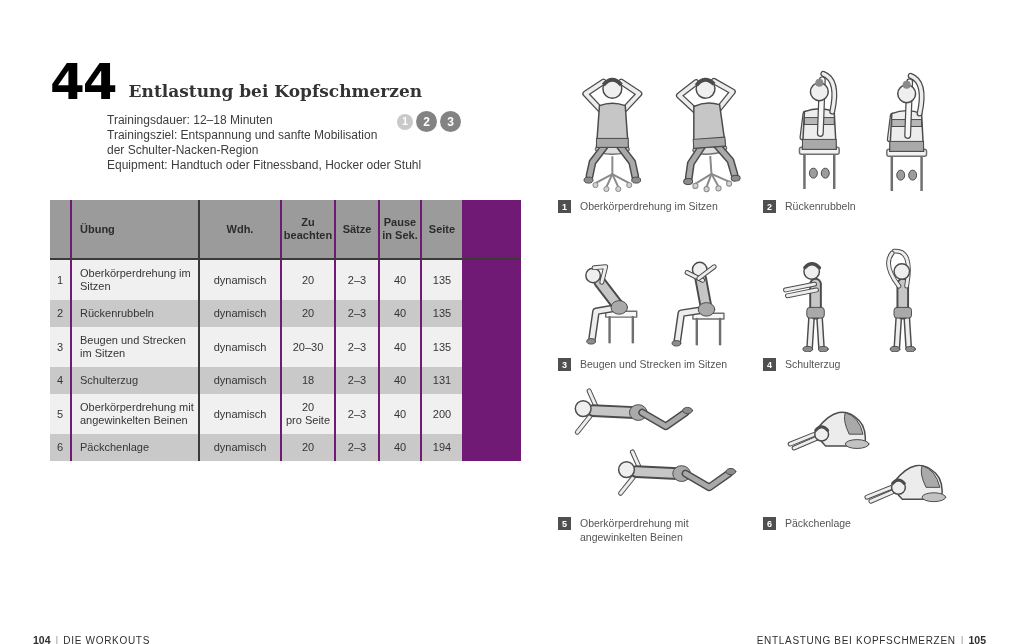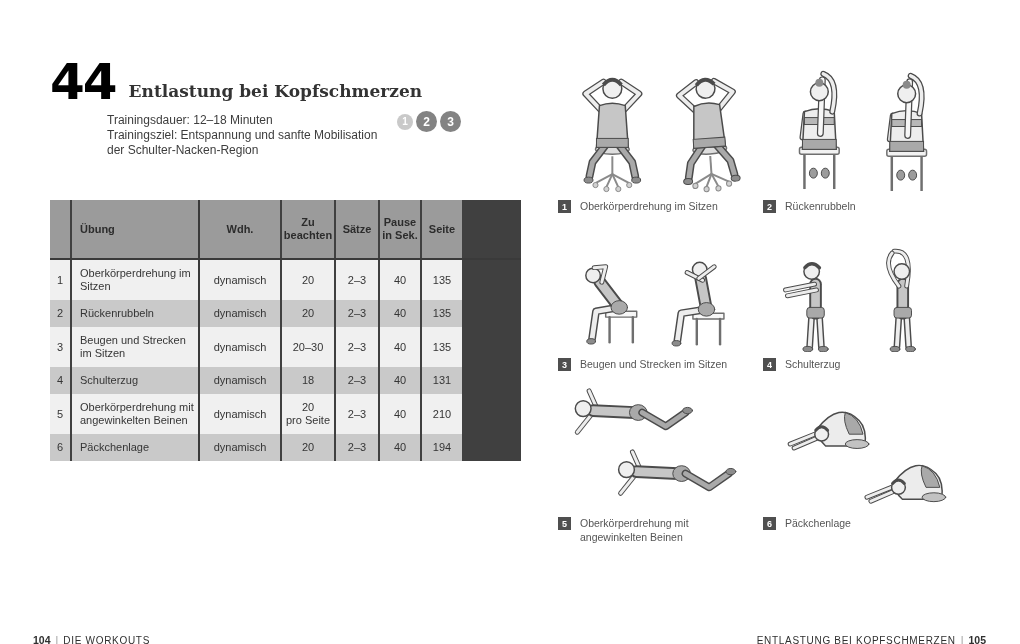--- a/index.html
+++ b/index.html
@@ -20,21 +20,21 @@
   }
   .details{margin-left:57px;margin-top:10px;width:345px;font-size:12px;line-height:15px;color:#3d3d3d;}
   .difficulty{position:absolute;left:344px;top:49px;display:flex;align-items:center;}
   .diff-circle{
     border-radius:50%;color:#fff;font-weight:bold;display:flex;align-items:center;justify-content:center;
     font-size:12px;margin-left:3px;
   }
   .diff-inactive{width:16px;height:16px;background:#c9c9c9;font-size:10px;}
   .diff-active{width:21px;height:21px;background:#838383;}
   
-  .ex-table{position:absolute;left:0;top:138px;width:471px;background:#404040;}
+  .ex-table{position:absolute;left:0;top:138px;width:471px;background:#701a75;}
   .t-row{display:grid;grid-template-columns:20px 126px 80px 52px 42px 40px 40px;column-gap:2px;}
   .t-head .cell{
     background:#9b9b9b;color:#2c2c2c;font-weight:bold;min-height:44px;
   }
   .t-head{border-bottom:2px solid #3a3a3a;}
   .cell{
     display:flex;align-items:center;justify-content:center;text-align:center;
     font-size:11px;line-height:13px;padding:7px 2px;white-space:pre-line;color:#353535;
   }
   .cell.c-uebung{justify-content:flex-start;text-align:left;padding-left:8px;}
@@ -70,20 +70,21 @@
 
   <div class="workout-header">
     <div class="workout-number">44</div>
     <div class="workout-title">Entlastung bei Kopfschmerzen</div>
   </div>
 
   <div class="details">
     <div>Trainingsdauer: 12–18 Minuten</div>
     <div>Trainingsziel: Entspannung und sanfte Mobilisation</div>
     <div>der Schulter-Nacken-Region</div>
+    <div>Equipment: Handtuch oder Fitnessband, Hocker oder Stuhl</div>
   </div>
 
   <div class="difficulty">
     <div class="diff-circle diff-inactive">1</div>
     <div class="diff-circle diff-active">2</div>
     <div class="diff-circle diff-active">3</div>
   </div>
 
   <div class="ex-table" style="position:absolute;">
     <div class="t-row t-head">
@@ -138,21 +139,21 @@
     </div>
 
     <div class="t-row row-light">
       <div class="cell">5</div>
       <div class="cell c-uebung">Oberkörperdrehung mit angewinkelten Beinen</div>
       <div class="cell">dynamisch</div>
       <div class="cell">20
 pro Seite</div>
       <div class="cell">2–3</div>
       <div class="cell">40</div>
-      <div class="cell">210</div>
+      <div class="cell">200</div>
     </div>
 
     <div class="t-row row-dark">
       <div class="cell">6</div>
       <div class="cell c-uebung">Päckchenlage</div>
       <div class="cell">dynamisch</div>
       <div class="cell">20</div>
       <div class="cell">2–3</div>
       <div class="cell">40</div>
       <div class="cell">194</div>

